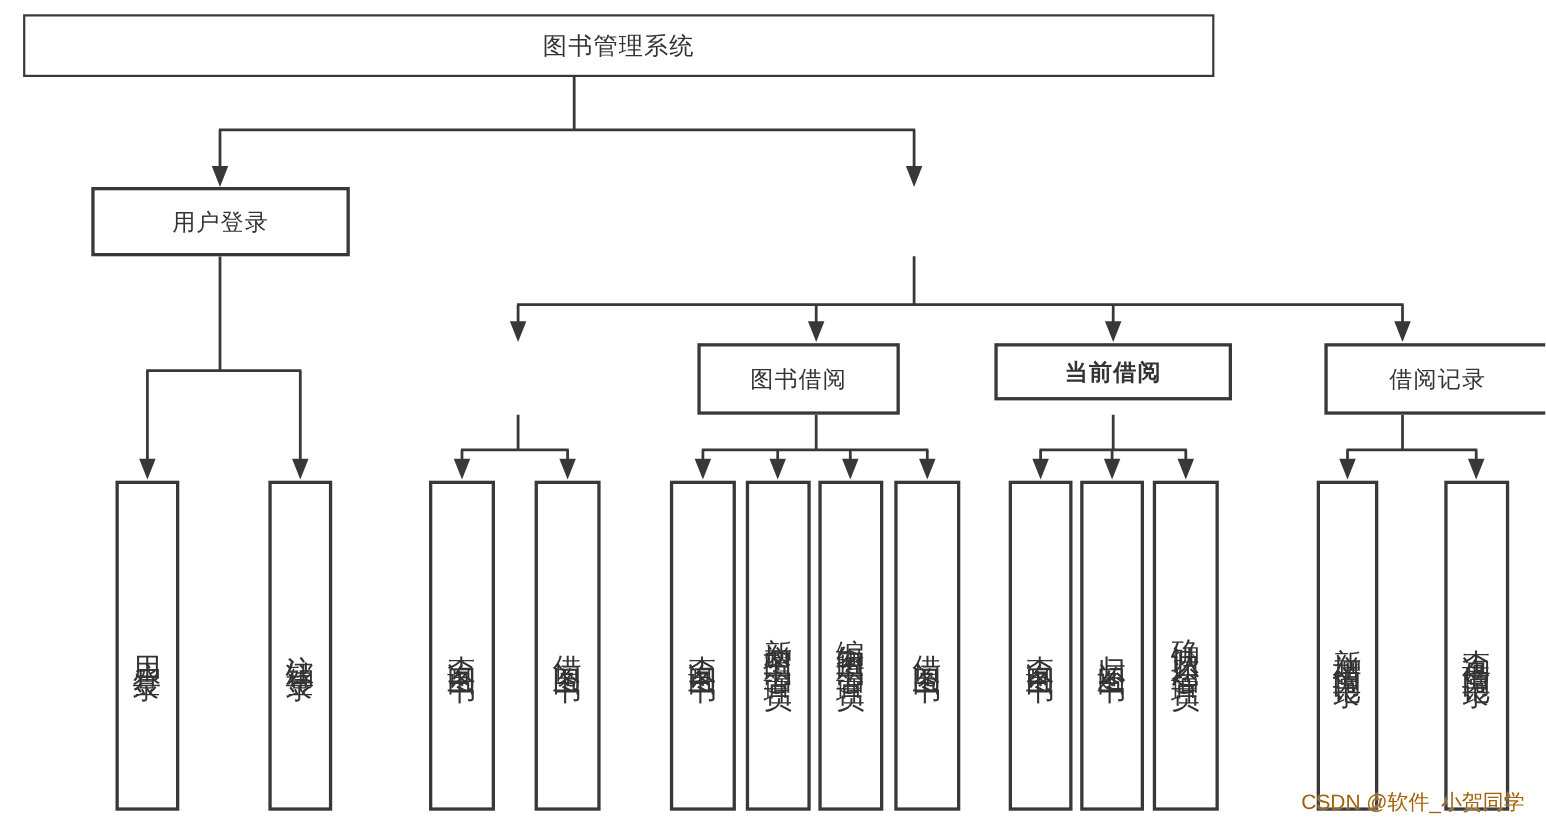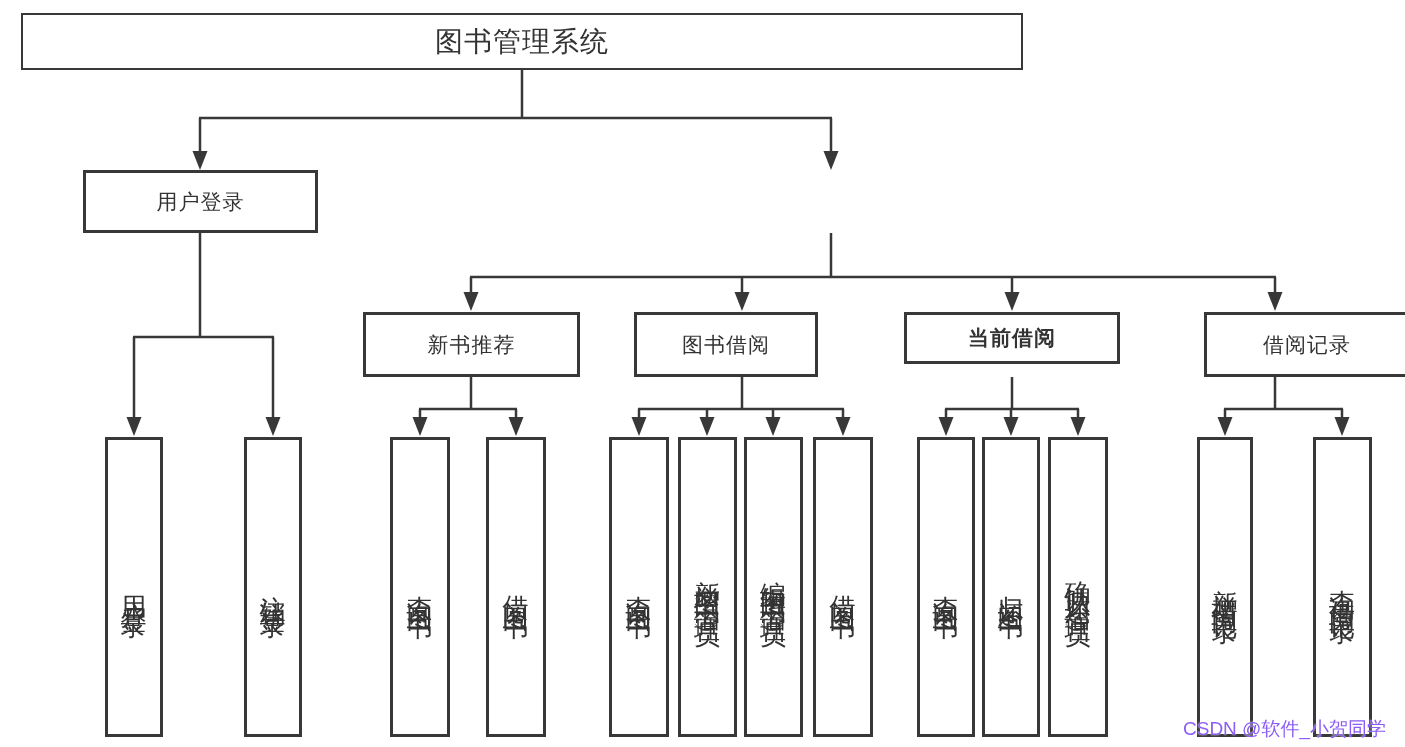--- a/index.html
+++ b/index.html
@@ -24,23 +24,23 @@
     border: 3px solid #383838;
     color: #333333;
     display: flex;
     align-items: center;
     justify-content: center;
     font-size: 21px;
     letter-spacing: 1px;
     z-index: 2;
   }
   .node.root {
-    left: 21px; top: 13px; width: 1002px; height: 57px;
+    left: 21px; top: 13px; width: 1083px; height: 57px;
     border-width: 2px;
-    font-size: 28px;
+    font-size: 22px;
   }
   .l2a { left: 83px;  top: 170px; width: 235px; height: 63px; }
   .l2b { left: 713px; top: 170px; width: 235px; height: 63px; }
   .l3a { left: 363px;  top: 312px; width: 217px; height: 65px; }
   .l3b { left: 634px;  top: 312px; width: 184px; height: 65px; }
   .l3c { left: 904px;  top: 312px; width: 216px; height: 52px; font-weight: bold; }
   .l3d { left: 1172px; top: 312px; width: 206px; height: 65px; margin-left: 32px; }
   .vnode {
     position: absolute;
     top: 437px;
@@ -73,21 +73,21 @@
   .d1 { left: 917px;  width: 58px; }
   .d2 { left: 982px;  width: 58px; }
   .d3 { left: 1048px; width: 60px; }
   .e1 { left: 1197px; width: 56px; }
   .e2 { left: 1313px; width: 59px; }
   .watermark {
     position: absolute;
     left: 1183px;
     top: 716px;
     font-size: 19px;
-    color: #8b5cf6;
+    color: #a16207;
     text-shadow: 0 0 2px #ffffff;
     z-index: 3;
     white-space: nowrap;
   }
 </style>
 </head>
 <body>
 
 <div class="canvas">
 
@@ -128,21 +128,20 @@
       <polygon points="1070.5,417 1085.5,417 1078,436"></polygon>
       <polygon points="1217.5,417 1232.5,417 1225,436"></polygon>
       <polygon points="1334.5,417 1349.5,417 1342,436"></polygon>
     </g>
   </svg>
 
   <div class="node root">图书管理系统</div>
 
   <div class="node l2a">用户登录</div>
 
-  <div class="node l3a">新书推荐</div>
   <div class="node l3b">图书借阅</div>
   <div class="node l3c">当前借阅</div>
   <div class="node l3d">借阅记录</div>
 
   <div class="vnode a1">
     <span class="vtext">用户登录</span>
   </div>
   <div class="vnode a2">
     <span class="vtext">注销登录</span>
   </div>

